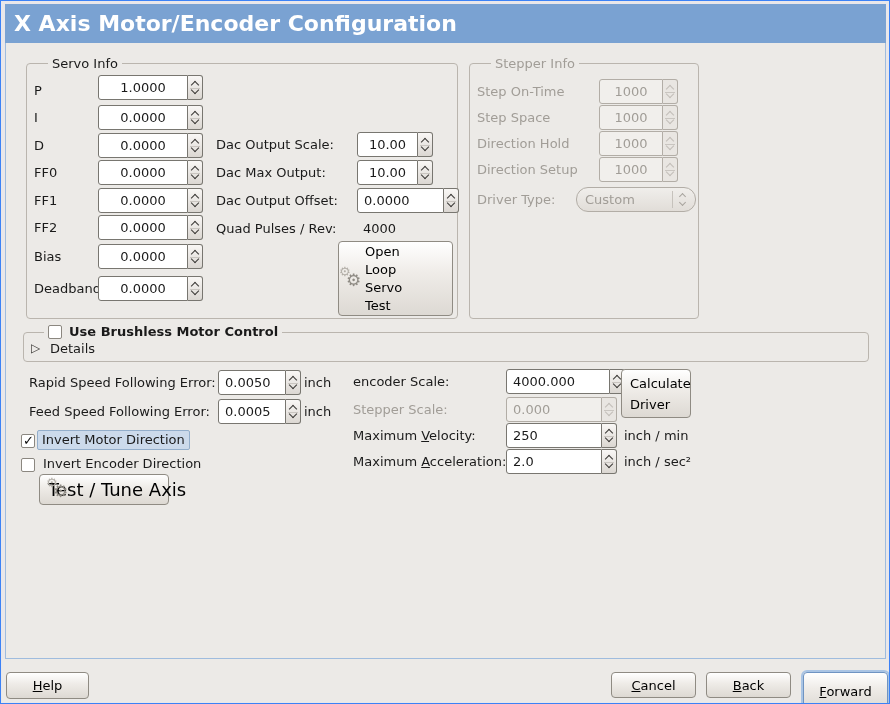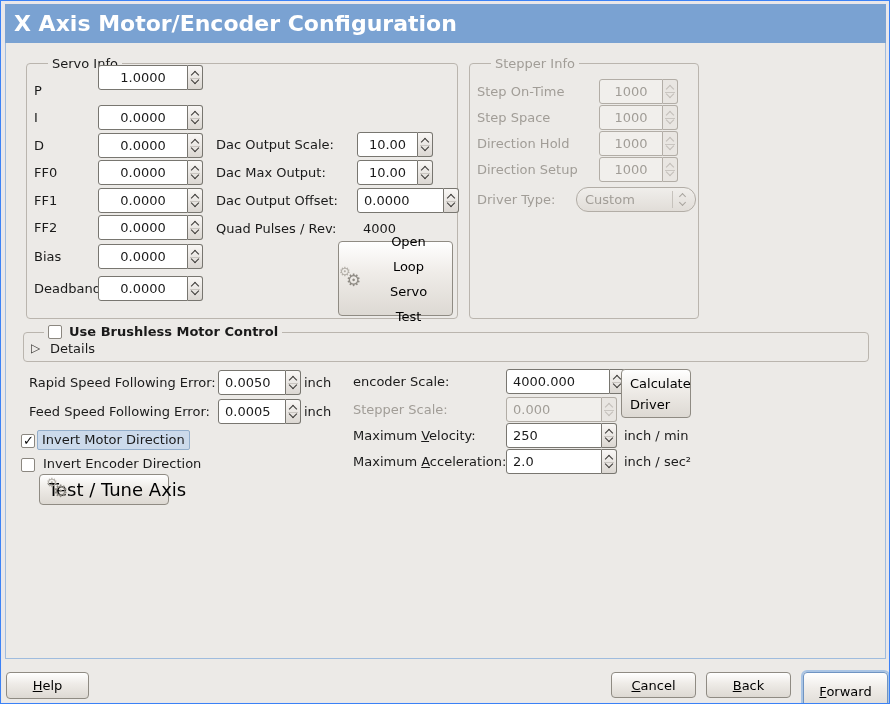--- a/index.html
+++ b/index.html
@@ -34,21 +34,21 @@
   .spin.disabled .entry { background:#f1efec; border-color:#b2ada6; color:#a19d97; }
   .spin.disabled .btns { background:#e9e6e2; border-color:#b2ada6; }
   .spin.disabled .chev { border-color:#c2beb8; }
 
   
   .btn { position:absolute; border:1px solid #8f8b83; border-radius:4px; color:#000;
          background:linear-gradient(#ffffff,#efece8 42%,#ddd9d3);
          display:flex; align-items:center; justify-content:center; white-space:nowrap; }
   .btn.focused { border-color:#6f94c2; box-shadow:0 0 0 2px #a9c4e4; }
   .mn { text-decoration:underline; }
-  .multiline { white-space:pre-line; text-align:center; line-height:25px; }
+  .multiline { white-space:pre-line; text-align:left; line-height:18px; }
 
   
   .cb { position:absolute; width:14px; height:14px; background:#fff; border:1px solid #8b8780; border-radius:2px; }
   .cb.checked::after { content:"✓"; position:absolute; left:1px; top:-2px; font-size:13px; font-weight:bold; color:#0a0a0a; }
 
   .focus-label { position:absolute; background:#ccdaeb; border:1px solid #93aecb; border-radius:2px;
                  padding:0 4px; line-height:18px; height:20px; white-space:nowrap; }
 
   
   .combo { position:absolute; display:flex; align-items:center; height:25px; border:1px solid #b2ada6; border-radius:12px;
@@ -83,21 +83,21 @@
 
   <div class="lbl" style="left:33px; top:77px;">P</div>
   <div class="lbl" style="left:33px; top:104px;">I</div>
   <div class="lbl" style="left:33px; top:132px;">D</div>
   <div class="lbl" style="left:33px; top:159px;">FF0</div>
   <div class="lbl" style="left:33px; top:187px;">FF1</div>
   <div class="lbl" style="left:33px; top:214px;">FF2</div>
   <div class="lbl" style="left:33px; top:243px;">Bias</div>
   <div class="lbl" style="left:33px; top:275px;">Deadband</div>
 
-  <div class="spin" style="left:97px; top:64px;">
+  <div class="spin" style="left:97px; top:74px;">
     <div class="entry center" style="width:90px;">1.0000</div>
     <div class="btns">
         <i class="chev up"></i>
         <i class="chev down"></i>
       </div>
   </div>
   <div class="spin" style="left:97px; top:104px;">
     <div class="entry center" style="width:90px;">0.0000</div>
     <div class="btns">
         <i class="chev up"></i>

